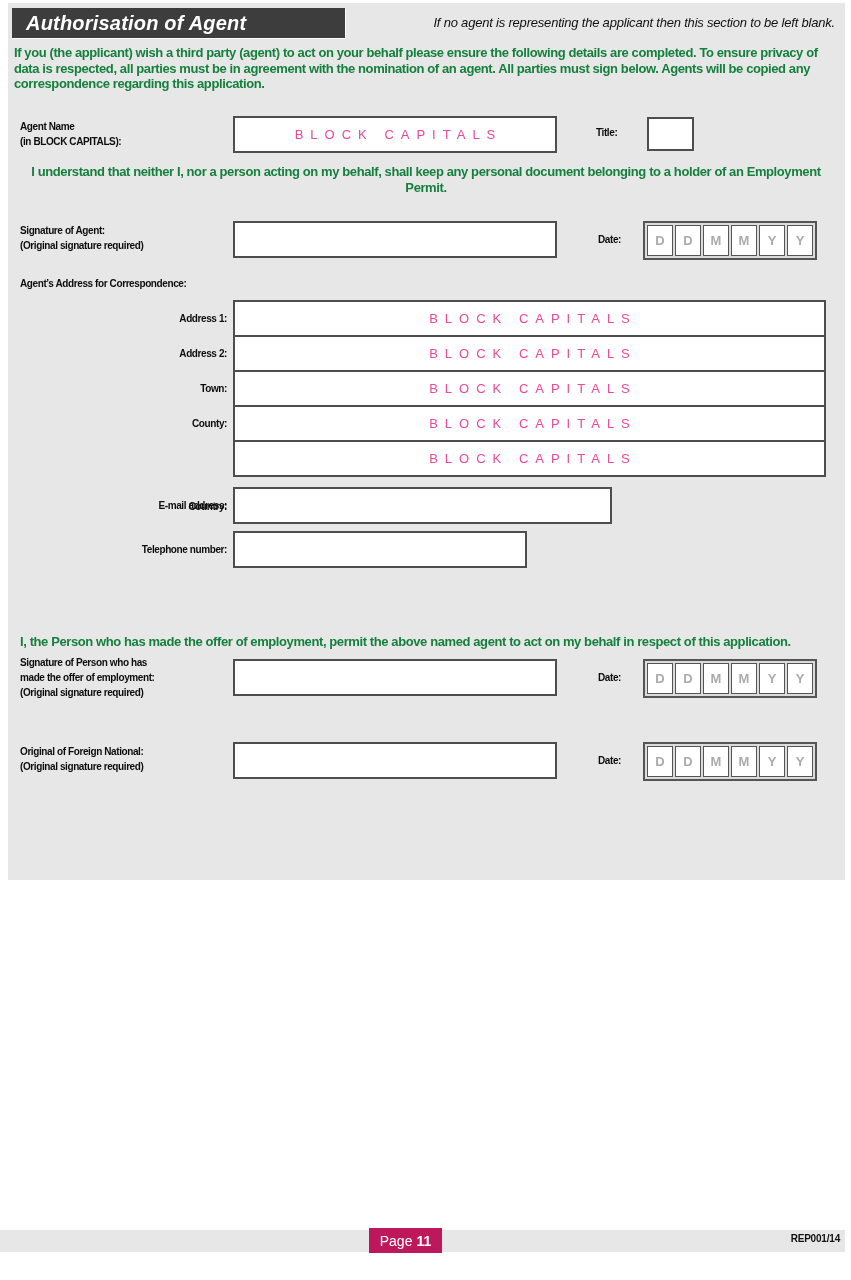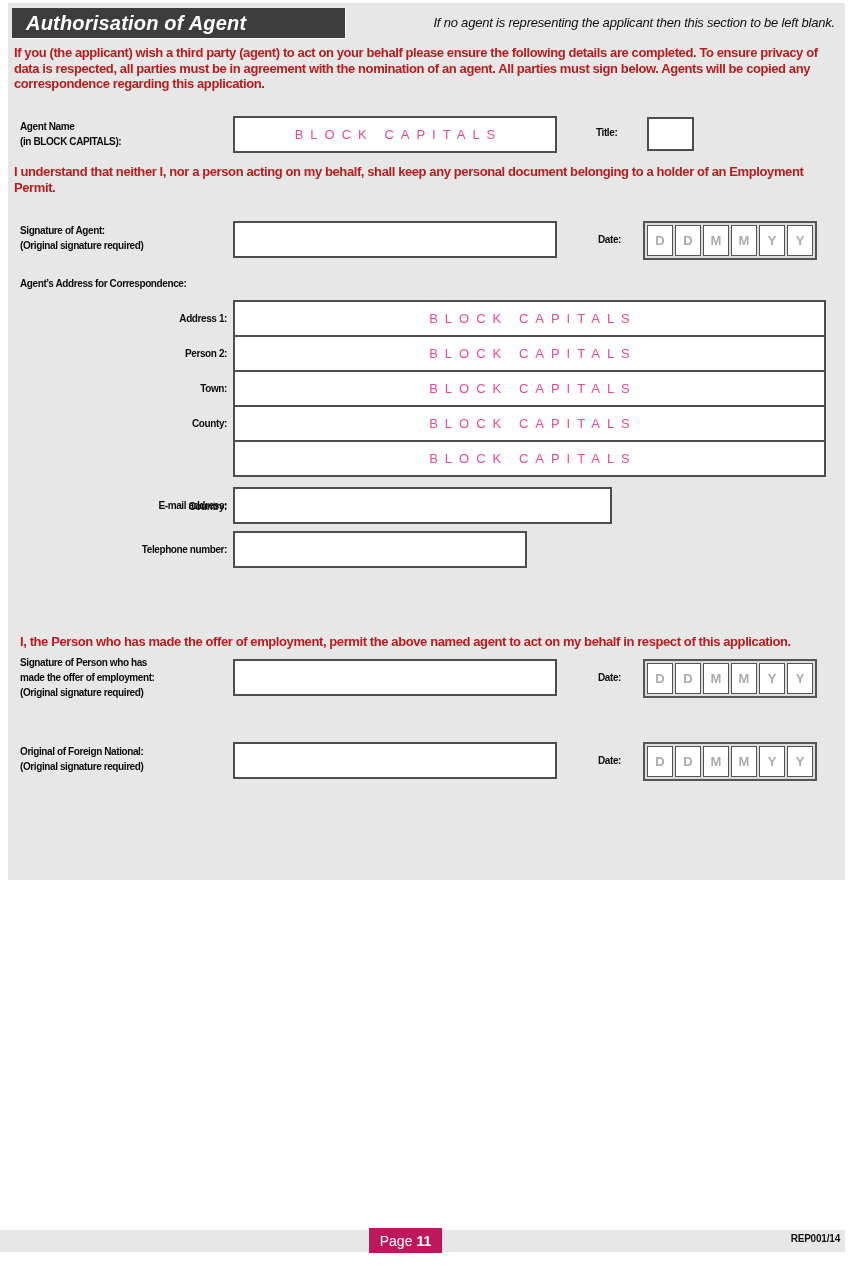--- a/index.html
+++ b/index.html
@@ -15,21 +15,21 @@
   .header-bar span {
     color:#ffffff; font-weight:700; font-style:italic; font-size:20px;
     padding-left:14px; letter-spacing:0.2px; white-space:nowrap;
   }
   .header-note {
     position:absolute; right:10px; top:12px; width:480px;
     font-style:italic; font-size:13px; text-align:right; letter-spacing:-0.2px;
   }
   .para {
     position:absolute; font-weight:700; font-size:13px; line-height:15.5px;
-    letter-spacing:-0.4px; color:#b91c1c;
+    letter-spacing:-0.4px; color:#15803d;
   }
   .lbl {
     position:absolute; font-weight:700; font-size:10px; line-height:15px;
     letter-spacing:-0.4px; color:#0d0d0d;
   }
   .lbl span { display:block; }
   .rlbl { text-align:right; width:205px; }
 
   .box {
     position:absolute; background:#ffffff; border:2px solid #4d4d4d;
@@ -83,41 +83,41 @@
     <div class="lbl" style="left:12px; top:116px;">
       <span>Agent Name</span>
       <span>(in BLOCK CAPITALS):</span>
     </div>
     <div class="box" style="left:225px; top:113px; width:324px; height:37px;">
       <span class="ph">BLOCK CAPITALS</span>
     </div>
     <div class="lbl" style="left:588px; top:122px;">Title:</div>
     <div class="box" style="left:639px; top:114px; width:47px; height:34px;"></div>
 
-    <div class="para" style="left:6px; top:161px; width:800px;">I understand that neither I, nor a person acting on my behalf, shall keep any personal document belonging to a holder of an Employment Permit.</div>
+    <div class="para" style="left:18px; top:161px; width:800px;text-align:center;">I understand that neither I, nor a person acting on my behalf, shall keep any personal document belonging to a holder of an Employment Permit.</div>
 
     <div class="lbl" style="left:12px; top:220px;">
       <span>Signature of Agent:</span>
       <span>(Original signature required)</span>
     </div>
     <div class="box" style="left:225px; top:218px; width:324px; height:37px;"></div>
     <div class="lbl" style="left:590px; top:229px;">Date:</div>
     <div class="date-group" style="left:635px; top:218px;">
       <span class="date-cell">D</span>
       <span class="date-cell">D</span>
       <span class="date-cell">M</span>
       <span class="date-cell">M</span>
       <span class="date-cell">Y</span>
       <span class="date-cell">Y</span>
     </div>
 
     <div class="lbl" style="left:12px; top:273px;">Agent’s Address for Correspondence:</div>
 
     <div class="lbl rlbl" style="left:14px; top:308px;">Address 1:</div>
-    <div class="lbl rlbl" style="left:14px; top:343px;">Person 2:</div>
+    <div class="lbl rlbl" style="left:14px; top:343px;">Address 2:</div>
     <div class="lbl rlbl" style="left:14px; top:378px;">Town:</div>
     <div class="lbl rlbl" style="left:14px; top:413px;">County:</div>
     <div class="lbl rlbl" style="left:14px; top:448px;margin-top:48px;">Country:</div>
 
     <div class="addr-stack">
       <div class="addr-box">
         <span class="ph">BLOCK CAPITALS</span>
       </div>
       <div class="addr-box">
         <span class="ph">BLOCK CAPITALS</span>

